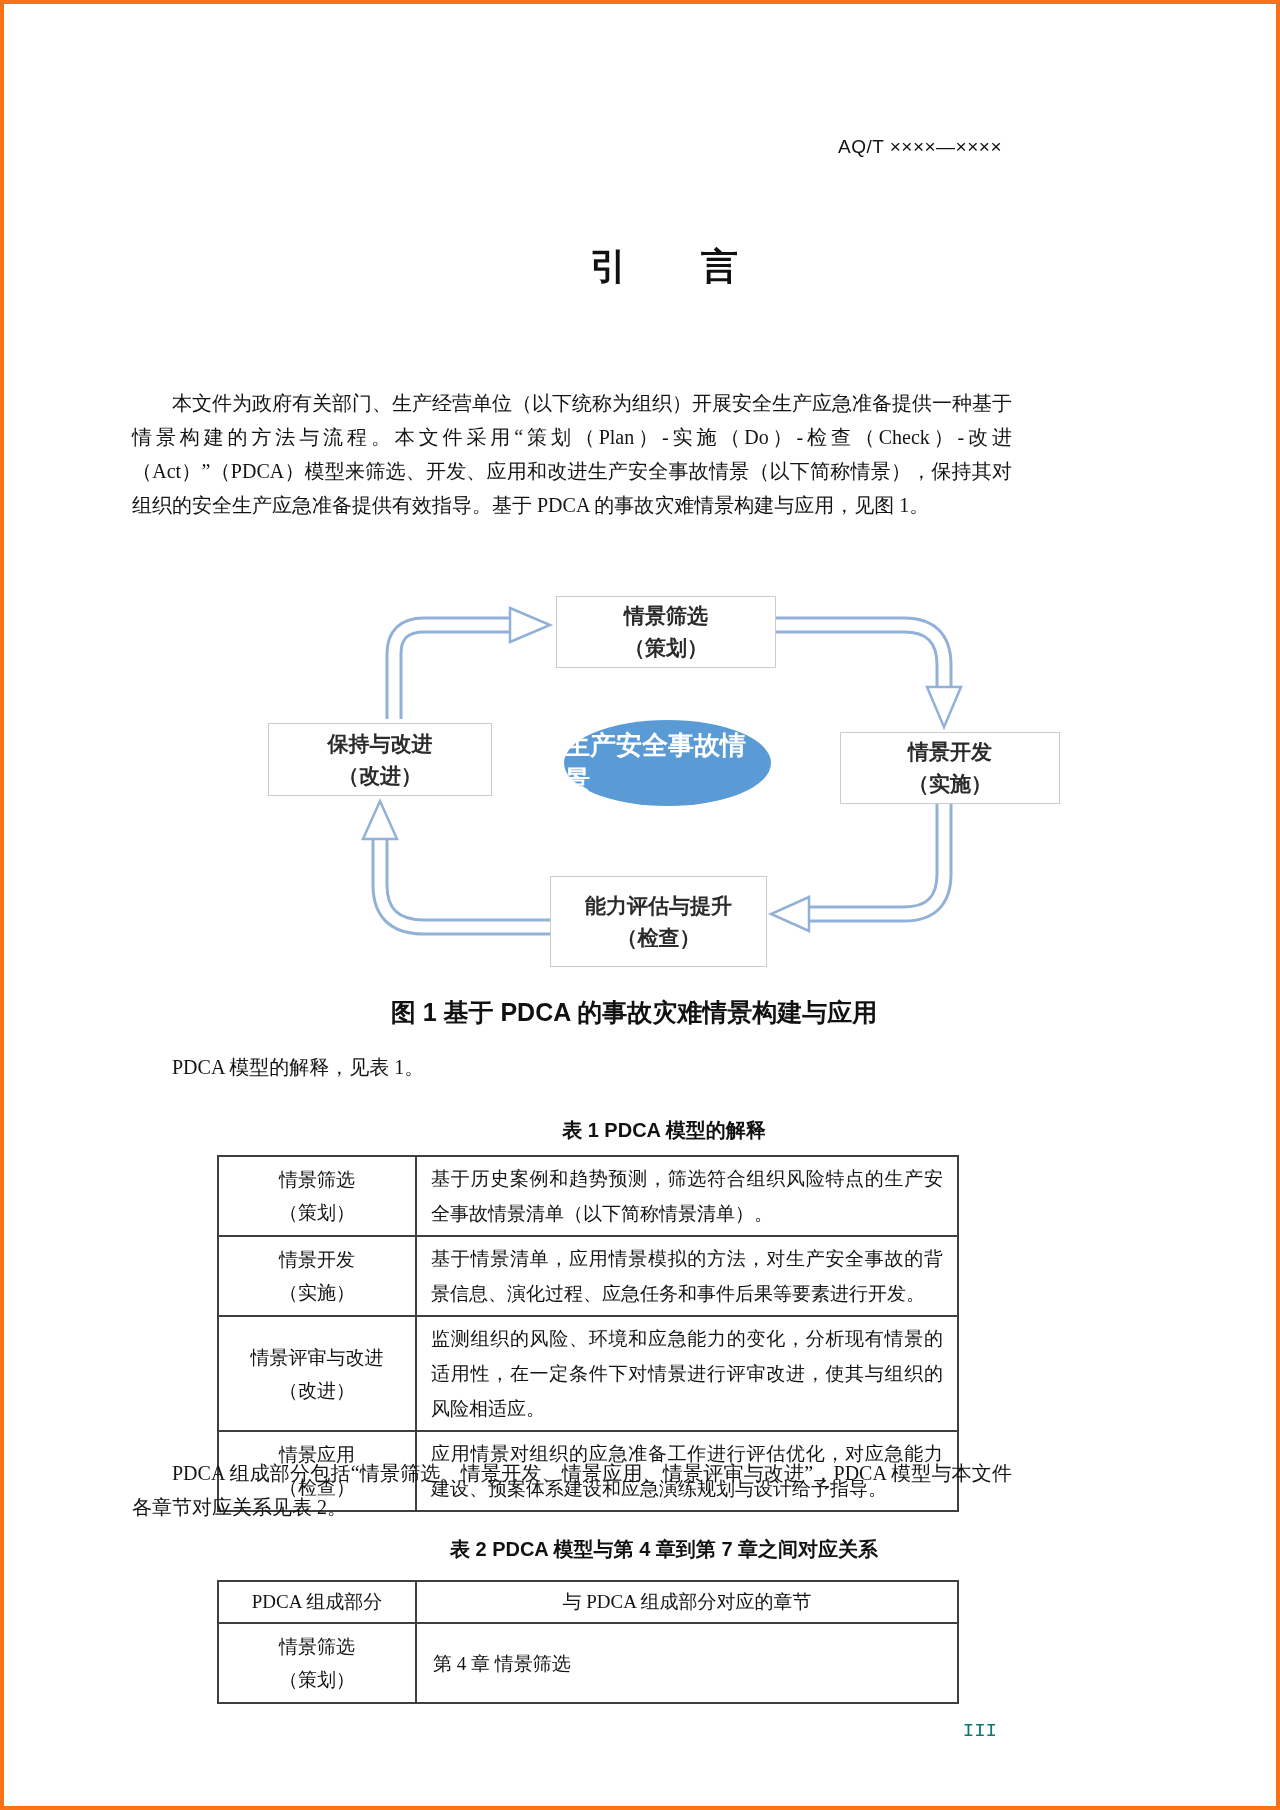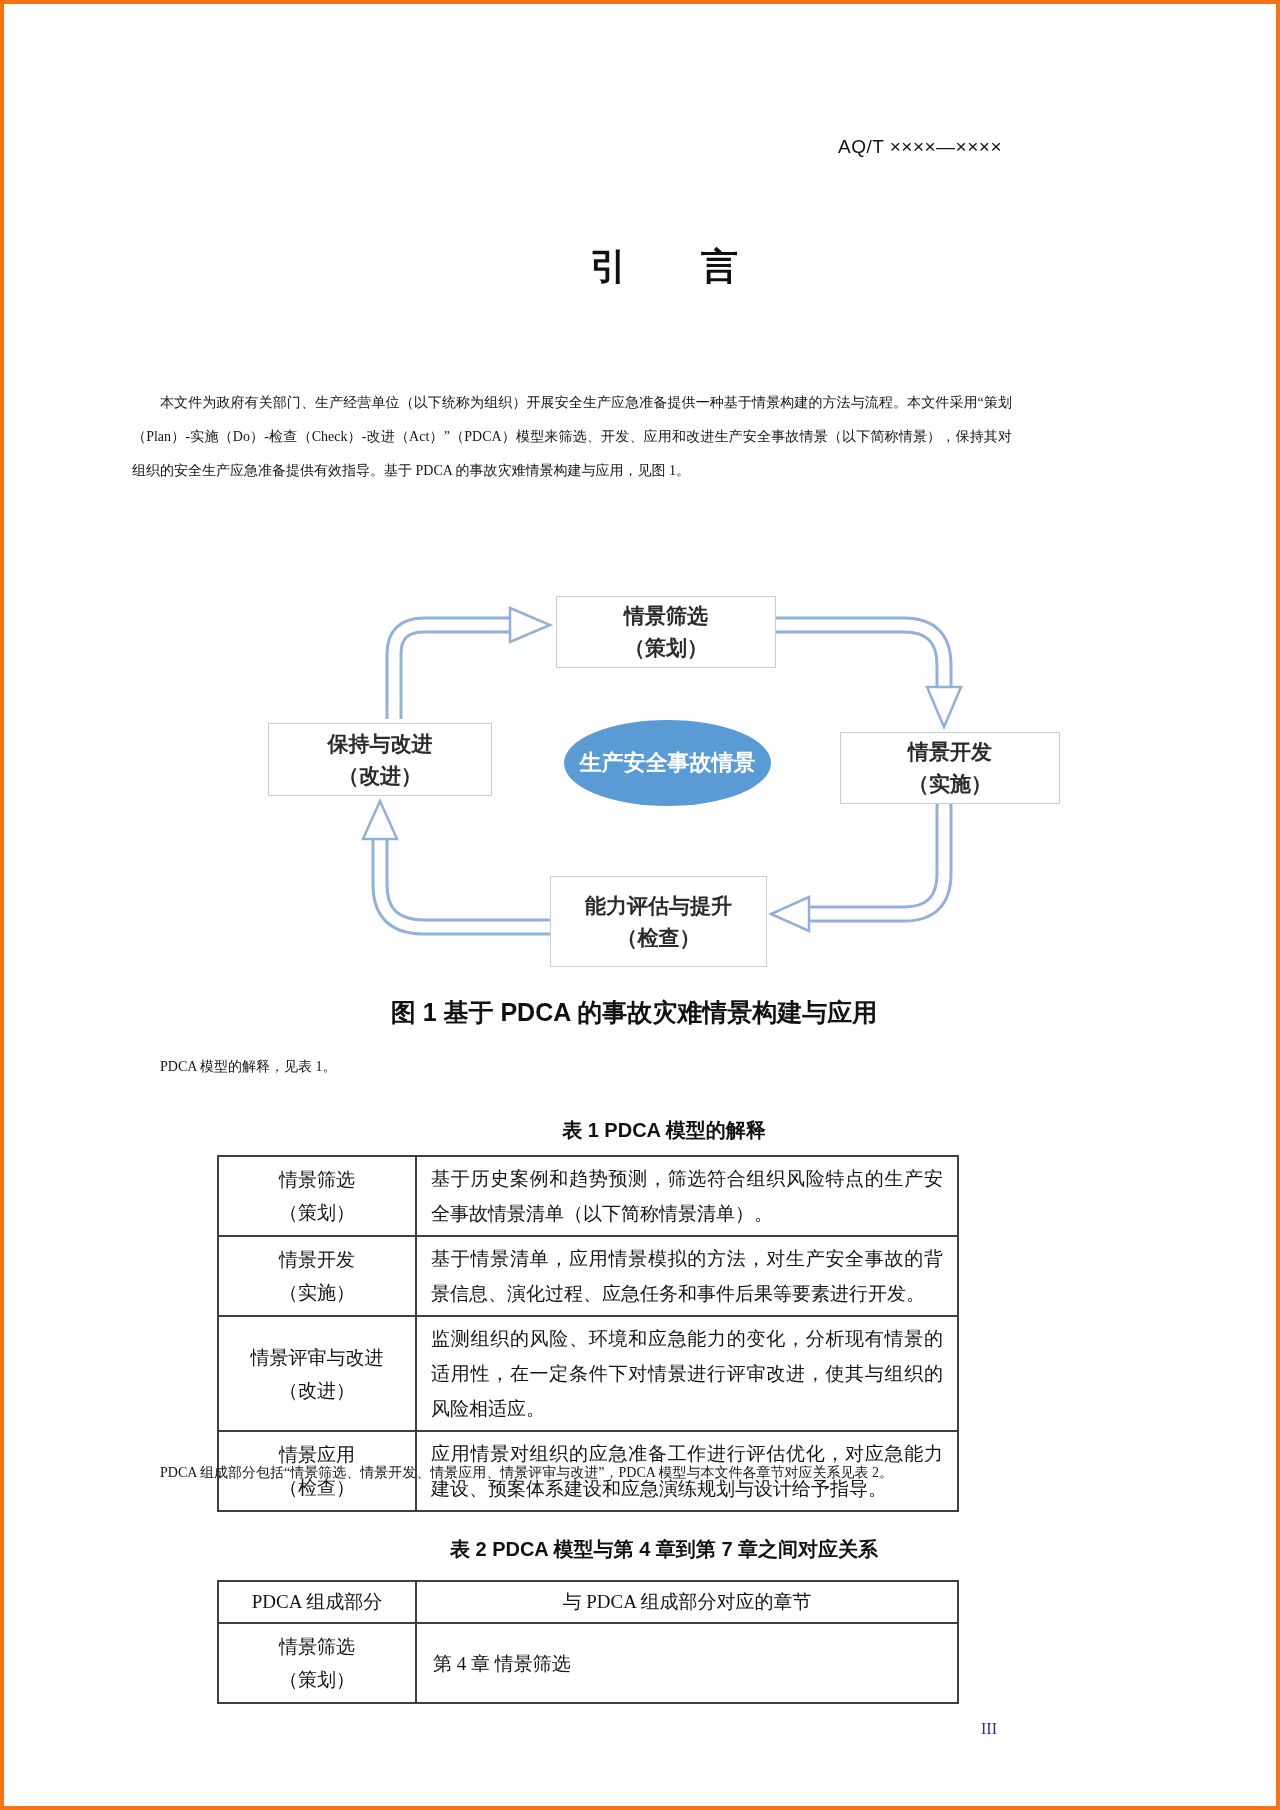--- a/index.html
+++ b/index.html
@@ -6,41 +6,41 @@
   body{width:1280px;height:1810px;position:relative;font-family:"Liberation Serif","DejaVu Serif",serif;color:#1a1a1a;}
   .page{position:absolute;inset:0;background:#fff;border:4px solid #f97316;box-sizing:border-box;}
 
   .doc-code{position:absolute;top:132px;right:274px;font-family:"Liberation Sans","DejaVu Sans",sans-serif;
             font-size:19px;letter-spacing:.5px;color:#111;}
 
   .doc-title{position:absolute;top:238px;left:0;width:1280px;text-align:center;
              font-family:"Liberation Sans","DejaVu Sans",sans-serif;font-weight:bold;
              font-size:37px;color:#111;padding-left:20px;}
 
-  .para{position:absolute;left:128px;width:880px;font-size:14px;line-height:34px;
+  .para{position:absolute;left:128px;width:880px;font-size:20px;line-height:34px;
         text-align:justify;text-indent:2em;color:#141414;}
   .para-1{top:382px;}
   .para-t1{top:1046px;}
   .para-2{top:1452px;}
 
   
   .diagram{position:absolute;left:240px;top:575px;width:820px;height:400px;}
   .diagram svg{position:absolute;left:0;top:0;z-index:1;}
   .dbox{position:absolute;z-index:2;background:#fff;border:1px solid #c9cdd2;box-sizing:border-box;
         display:flex;flex-direction:column;align-items:center;justify-content:center;
         font-family:"Liberation Sans","DejaVu Sans",sans-serif;font-weight:bold;font-size:21px;
         line-height:32px;color:#2b2b2b;}
   .dbox-top{left:312px;top:17px;width:220px;height:72px;}
   .dbox-left{left:24px;top:144px;width:224px;height:73px;}
   .dbox-right{left:596px;top:153px;width:220px;height:72px;}
   .dbox-bottom{left:306px;top:297px;width:217px;height:91px;}
   .ellipse{position:absolute;z-index:2;left:320px;top:141px;width:207px;height:86px;border-radius:50%;
            background:#5B9BD5;display:flex;align-items:center;justify-content:center;
            font-family:"Liberation Sans","DejaVu Sans",sans-serif;font-weight:bold;
-           font-size:22px;color:#ffffff;}
+           font-size:26px;color:#ffffff;}
   .tube-outer{fill:none;stroke:#92B1D8;stroke-width:17;}
   .tube-inner{fill:none;stroke:#ffffff;stroke-width:11;}
   .head{fill:#ffffff;stroke:#92B1D8;stroke-width:2.5;stroke-linejoin:miter;}
 
   .fig-caption{position:absolute;left:230px;top:992px;width:800px;text-align:center;
                font-family:"Liberation Sans","DejaVu Sans",sans-serif;font-weight:bold;
                font-size:25px;color:#111;}
 
   .tbl-title{position:absolute;left:240px;width:840px;text-align:center;
              font-family:"Liberation Sans","DejaVu Sans",sans-serif;font-weight:bold;
@@ -53,22 +53,22 @@
   table.doc-table td,table.doc-table th{border:2px solid #3f3f3f;font-weight:normal;}
   .tbl1{top:1151px;}
   .tbl2{top:1576px;}
   col.c1{width:198px;} col.c2{width:542px;}
   td.term-cell{text-align:center;vertical-align:middle;padding:6px 4px;line-height:33px;}
   td.desc-cell{text-align:justify;vertical-align:middle;padding:4px 14px;line-height:35px;}
   .tbl2 th{text-align:center;padding:7px 4px;font-size:19px;}
   .tbl2 td.chapter-cell{text-align:left;vertical-align:middle;padding:4px 16px;line-height:33px;margin-left:18px;}
   .term-line{display:block;}
 
-  .page-num{position:absolute;top:1716px;right:279px;font-size:16px;color:#4c1d95;
-            font-family:Liberation Serif, serif;}
+  .page-num{position:absolute;top:1716px;right:279px;font-size:19px;color:#0f766e;
+            font-family:Liberation Mono, monospace;}
 </style>
 </head>
 <body>
 
 <div class="page">
 
   <div class="doc-code">AQ/T ××××—××××</div>
 
   <div class="doc-title">引　　言</div>
 

